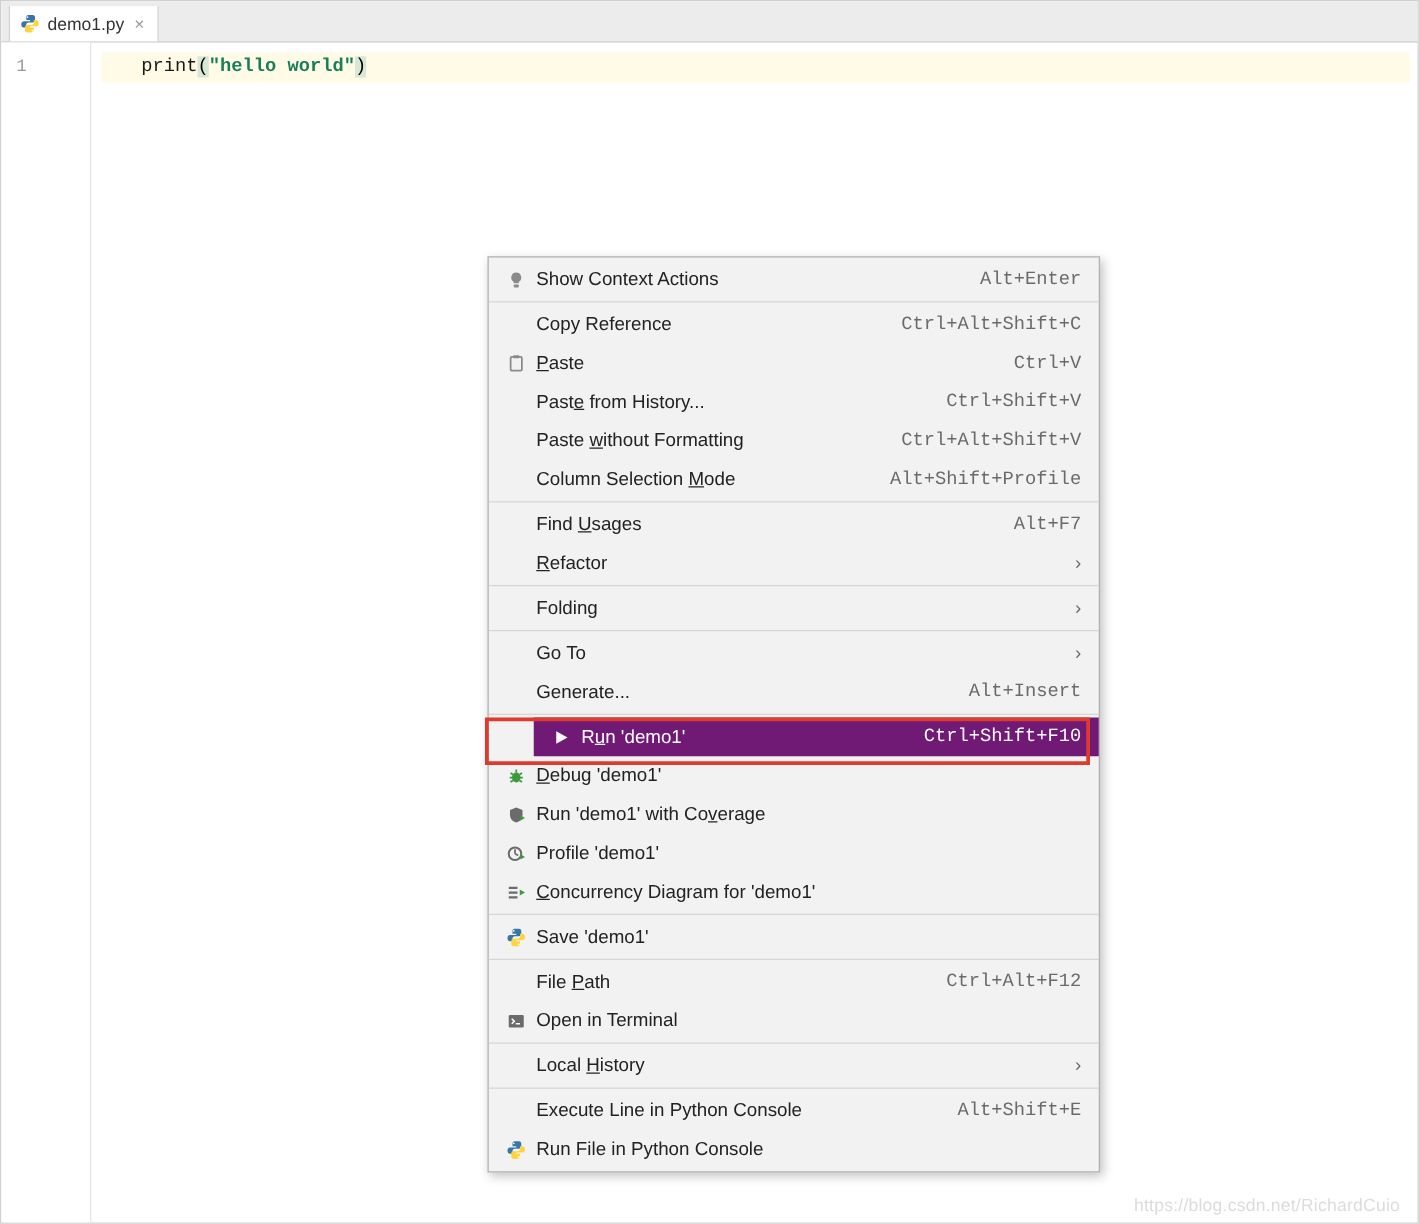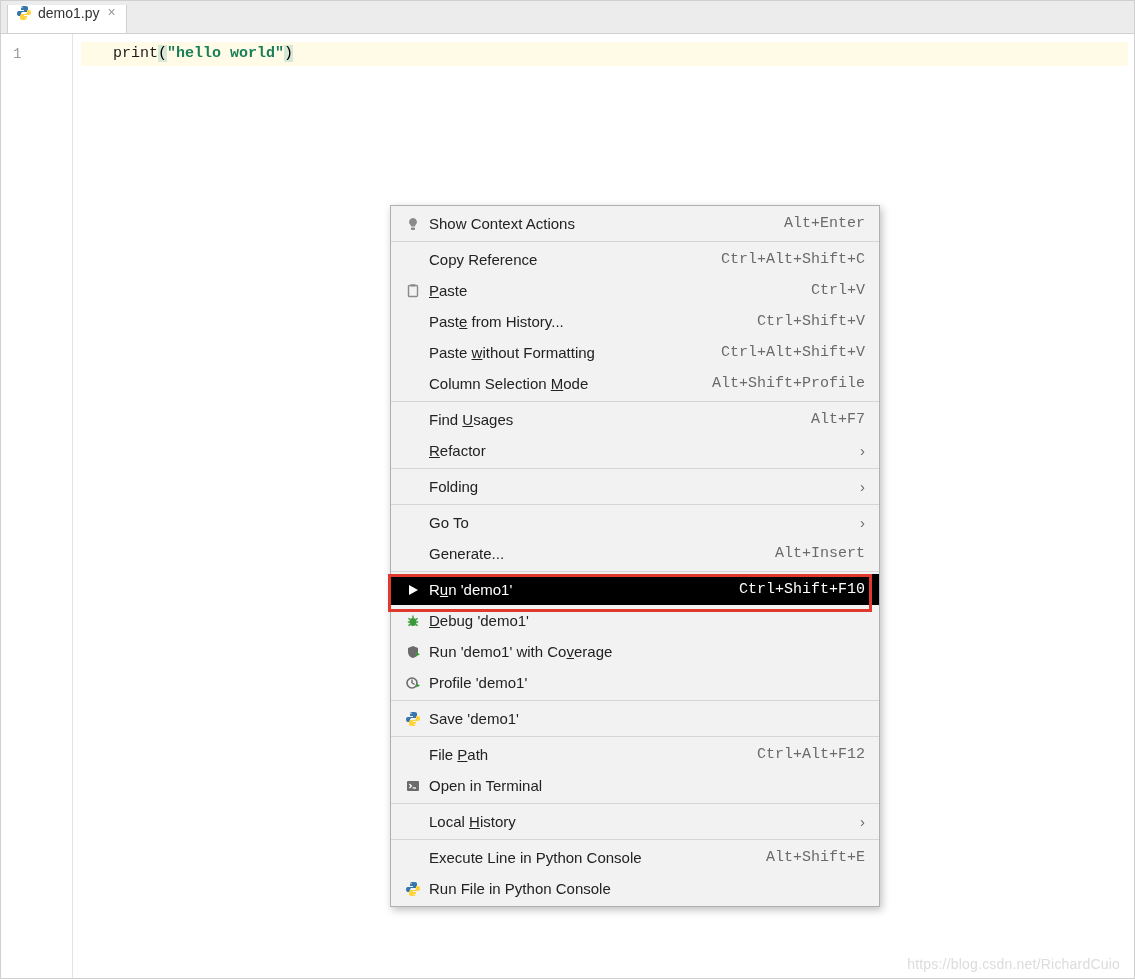--- a/index.html
+++ b/index.html
@@ -18,20 +18,21 @@
   .tabbar {
     height: 33px;
     background: #ececec;
     border-bottom: 1px solid #d0d0d0;
     display: flex;
     align-items: stretch;
     padding-left: 6px;
   }
   .tab {
     display: flex;
+    align-items: center;
     gap: 6px;
     padding: 0 8px;
     background: #fff;
     border: 1px solid #d0d0d0;
     border-bottom: none;
     border-top: none;
     margin-top: 4px;
     font-size: 14px;
     white-space: nowrap;
   } 
@@ -104,22 +105,23 @@
   }
   .menu .item .icon-slot {
     width: 24px;
     display: flex;
     align-items: center;
     justify-content: center;
   }
   .menu .item .label { flex: 1; padding-left: 4px; white-space: nowrap; }
   .menu .item .shortcut { color: #6a6a6a; font-size: 15px; white-space: nowrap; font-family: Liberation Mono, monospace; }
   .menu .item.highlight {
-    background: #000000;
+    background: #701a75;
     color: #fff;
+    margin-left: 36px;
   }
   .menu .item.highlight .shortcut { color: #fff; }
   .menu .item .sub-arrow { color: #6a6a6a; font-size: 15px; padding-left: 8px; }
   .u { text-decoration: underline; }
   
   .red-box {
     position: absolute;
     left: 387px;
     top: 573px;
     width: 484px;
@@ -283,20 +285,31 @@
         <span class="icon-slot">
           <svg width="16" height="16" viewBox="0 0 16 16">
             <circle cx="7" cy="8" r="5" fill="none" stroke="#6b6b6b" stroke-width="1.6"></circle>
             <line x1="7" y1="8" x2="7" y2="4.4" stroke="#6b6b6b" stroke-width="1.4"></line>
             <line x1="7" y1="8" x2="9.6" y2="9.4" stroke="#6b6b6b" stroke-width="1.4"></line>
             <path d="M11.4 8.4l3.6 2.1-3.6 2.1z" fill="#3a9a3a"></path>
           </svg>
         </span>
         <span class="label">Profile 'demo1'</span>
       </div>
+      <div class="item">
+        <span class="icon-slot">
+          <svg width="16" height="16" viewBox="0 0 16 16">
+            <line x1="2" y1="4.2" x2="9" y2="4.2" stroke="#6b6b6b" stroke-width="1.8"></line>
+            <line x1="2" y1="8" x2="9" y2="8" stroke="#6b6b6b" stroke-width="1.8"></line>
+            <line x1="2" y1="11.8" x2="9" y2="11.8" stroke="#6b6b6b" stroke-width="1.8"></line>
+            <path d="M10.8 5.6l4.2 2.4-4.2 2.4z" fill="#3a9a3a"></path>
+          </svg>
+        </span>
+        <span class="label"><span class="u">C</span>oncurrency Diagram for 'demo1'</span>
+      </div>
     </div>
     <div class="group">
       <div class="item">
         <span class="icon-slot">
           <svg width="16" height="16" viewBox="0 0 16 16">
             <path d="M7.5 1C5 1 5 2.3 5 3v2h3v1H3.5C2 6 1 6.6 1 8.5S2 11 3.5 11H5V9c0-1.4 1-2 2-2h3c1 0 2-.6 2-2V3c0-.7 0-2-2.5-2H7.5z" fill="#3776ab"></path>
             <circle cx="6" cy="2.6" r=".7" fill="#fff"></circle>
             <path d="M8.5 15c2.5 0 2.5-1.3 2.5-2v-2H8v-1h4.5C14 10 15 9.4 15 7.5S14 5 12.5 5H11v2c0 1.4-1 2-2 2H6c-1 0-2 .6-2 2v2c0 .7 0 2 2.5 2h2z" fill="#ffd43b"></path>
             <circle cx="10" cy="13.4" r=".7" fill="#fff"></circle>
           </svg>

